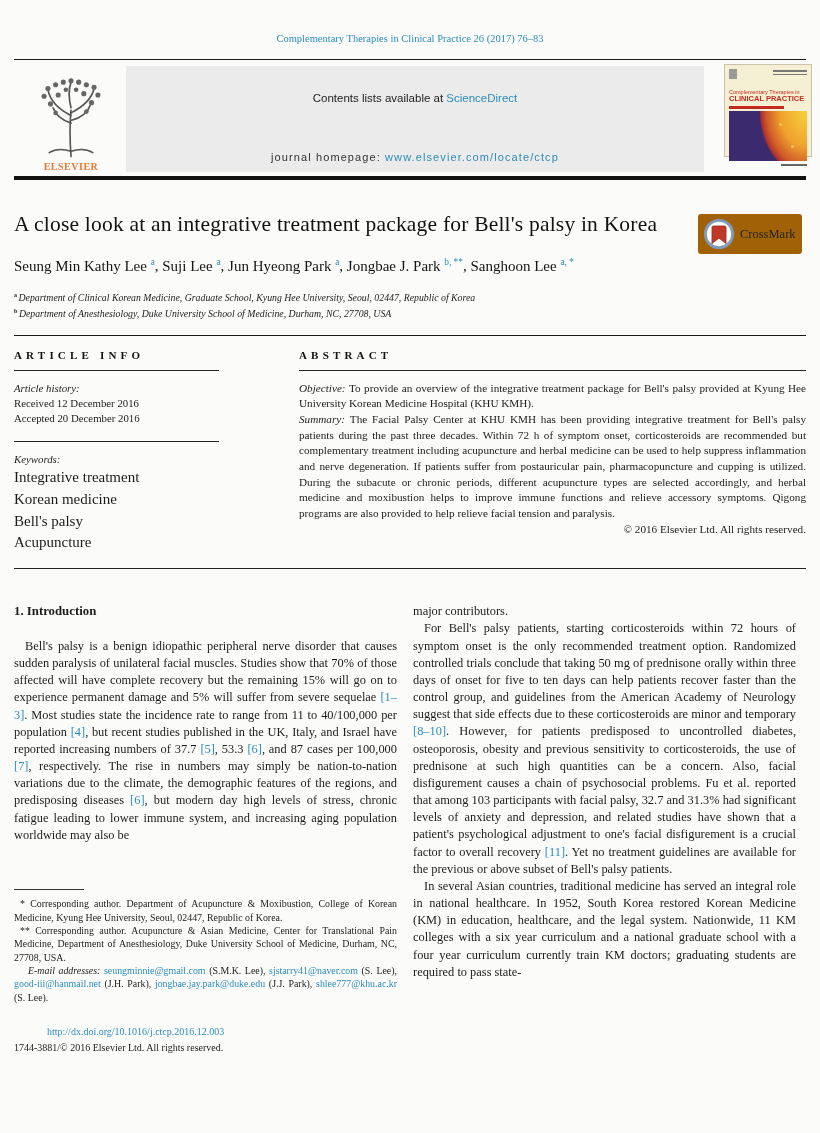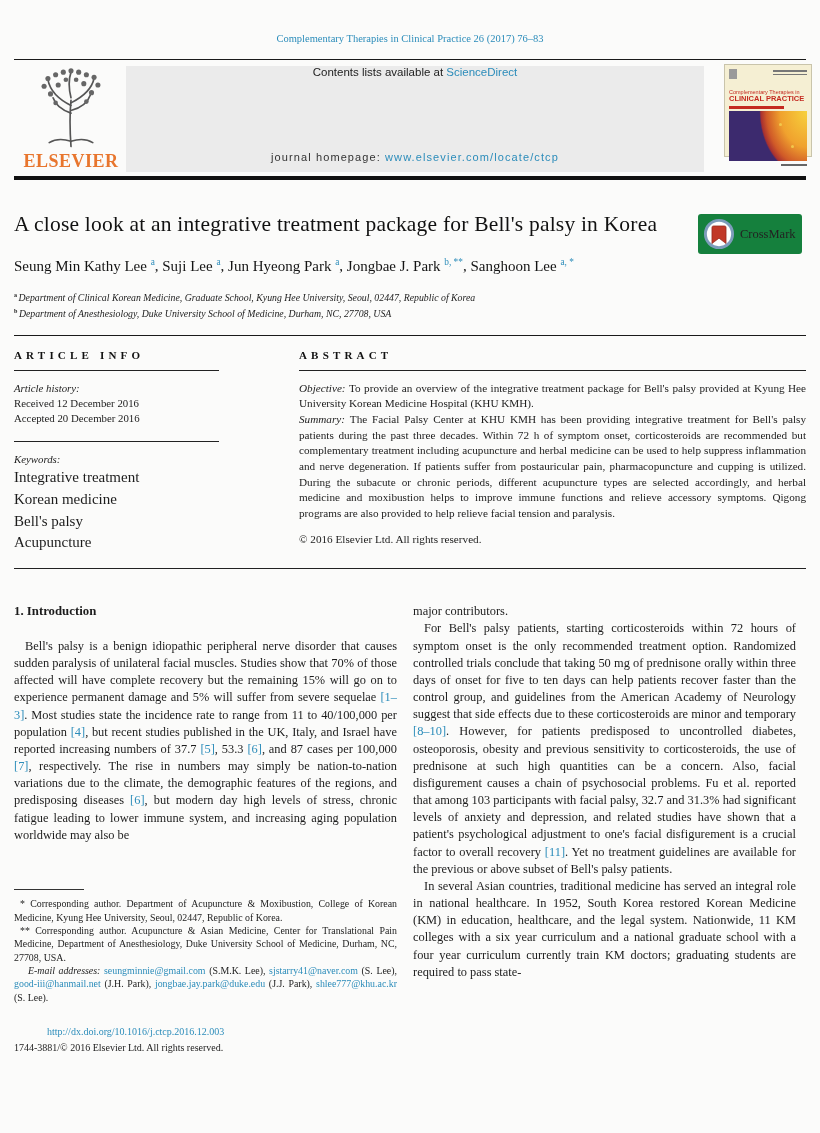--- a/index.html
+++ b/index.html
@@ -19,27 +19,27 @@
 
   .top-rule{margin:15px 14px 0; border-top:1.4px solid #1a1a1a;}
 
   
   .banner-row{position:relative; margin:6px 14px 0; height:106px;}
   .elsevier-block{
     position:absolute; left:4px; top:0; width:106px; height:106px;
     display:flex; flex-direction:column; align-items:center; justify-content:flex-end;
   }
   .elsevier-name{
-    font-family:"Liberation Serif", serif; font-size:18px; font-weight:bold;
+    font-family:"Liberation Serif", serif; font-size:10px; font-weight:bold;
     color:#e8762e; letter-spacing:.5px; margin-top:2px;
   }
   .banner-center{
     position:absolute; left:112px; top:0; width:578px; height:106px;
     background:#ebebeb; display:flex; flex-direction:column;
-    align-items:center; justify-content:space-between; padding:0 0 9px;
+    align-items:center; justify-content:space-between; padding:26px 0 9px;
     box-sizing:border-box;
   }
   .contents-line{font-family:"Liberation Sans", sans-serif; font-size:11.5px; color:#222;}
   .banner-title{font-family:"Liberation Serif", serif; font-size:23px; color:#141414;}
   .homepage-line{font-family:"Liberation Sans", sans-serif; font-size:11px; letter-spacing:1.1px; color:#333;}
 
   
   .cover{
     position:absolute; left:710px; top:-2px; width:88px; height:93px;
     background:#f5efd3; border:1px solid #c9c4ab; box-sizing:border-box; padding:4px 4px 3px;
@@ -62,21 +62,21 @@
   .thick-bar{margin:4px 14px 0; height:4px; background:#111;}
 
   
   .title-block{position:relative; margin:30px 14px 0;}
   .article-title{
     margin:0; width:660px; font-size:21.5px; font-weight:normal;
     color:#111; line-height:1.32; letter-spacing:.2px;
   }
   .crossmark{
     position:absolute; right:4px; top:4px; width:104px; height:40px;
-    background:#15803d; border-radius:3px; display:flex; align-items:center; gap:4px;
+    background:#a16207; border-radius:3px; display:flex; align-items:center; gap:4px;
     padding:2px 4px; box-sizing:border-box; cursor:pointer;
   }
   .crossmark-label{font-family:"Liberation Serif", serif; font-size:12.5px; color:#222;}
 
   .authors{margin:20px 14px 0; font-size:15px; color:#141414;}
   .affiliations{margin:15px 14px 0; font-size:9.8px; line-height:1.55; color:#222;}
   .affiliation{font-style:italic;}
   .affiliation sup{font-style:normal; font-weight:bold;}
 
   .mid-rule{margin:14px 14px 0; border-top:1.4px solid #1a1a1a;}
@@ -88,21 +88,21 @@
   .block-heading{
     font-size:11px; font-weight:bold; letter-spacing:.38em; color:#111;
     font-family:"Liberation Serif", serif;
   }
   .head-rule{border-top:1.2px solid #222; margin-top:9px; margin-bottom:10px;}
   .info-text{font-size:10.8px; line-height:1.4;}
   .info-label{font-style:italic;}
   .keywords-rule{border-top:1.2px solid #222; margin:15px 0 10px;}
   .keyword{font-size:15px; line-height:1.45;}
   .abs-par{margin:0; font-size:11.2px; line-height:1.4; text-align:justify;}
-  .abs-copyright{margin-top:11px; font-size:11.2px; }
+  .abs-copyright{margin-top:1px; font-size:11.2px; text-align:right;}
 
   .sep-rule{margin:14px 14px 0; border-top:1.2px solid #222;}
 
   
   .columns{margin:34px 14px 12px; display:flex; gap:16px; height:452px;}
   .col{width:383px; flex:none; font-size:12.4px; line-height:1.385; text-align:justify; display:flex; flex-direction:column;}
   .section-heading{font-size:12.8px; font-weight:bold; margin:0 0 17px;}
   .body-par{margin:0; text-indent:11px;}
   .body-par.noindent{text-indent:0;}
 

